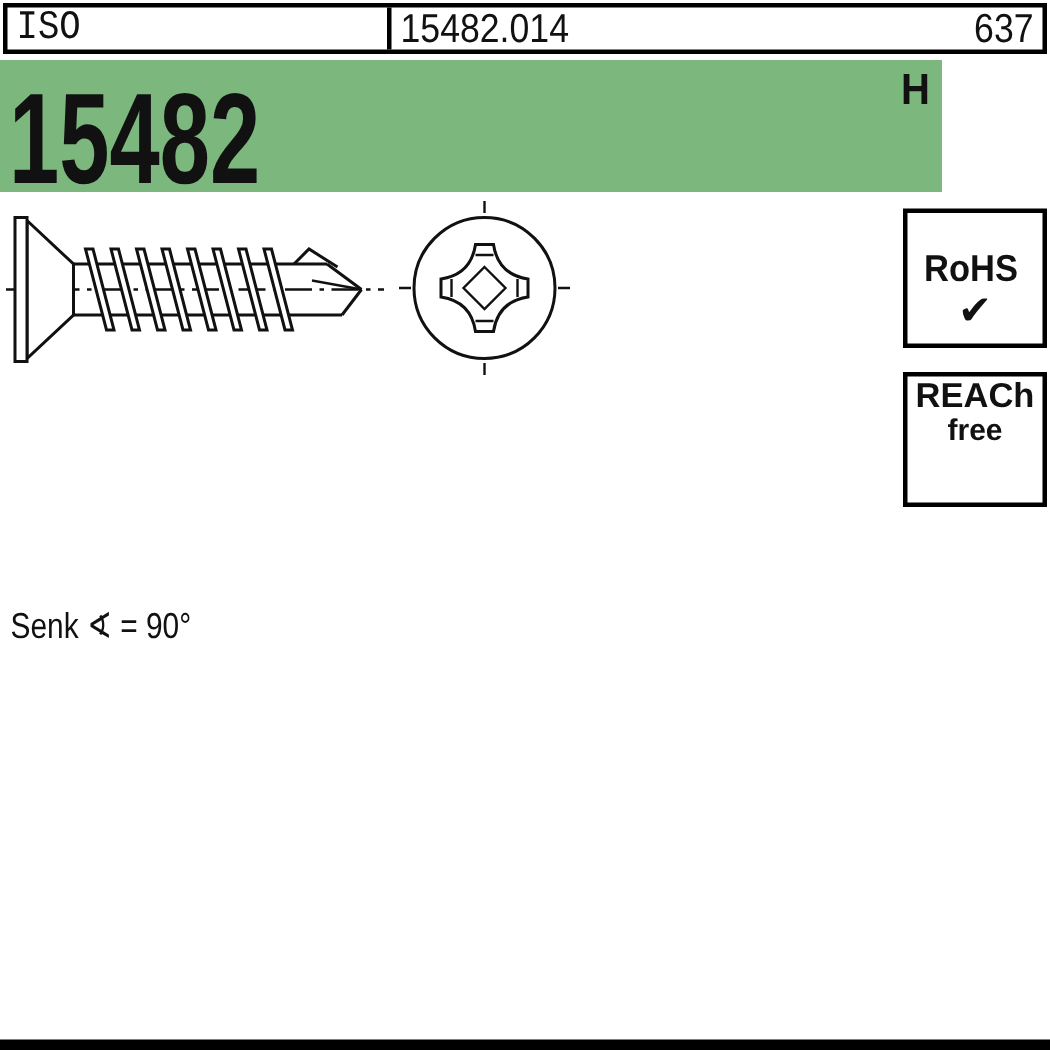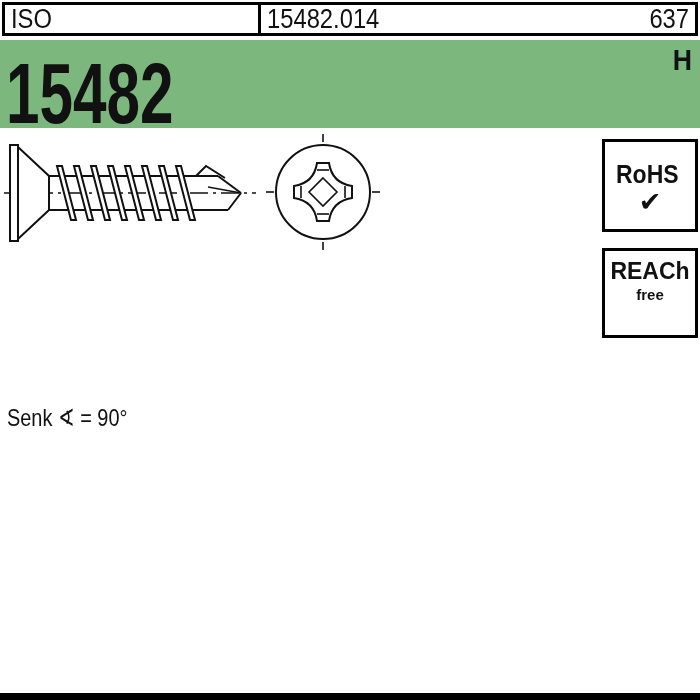--- a/index.html
+++ b/index.html
@@ -16,41 +16,41 @@
   .cx92{transform:scaleX(.92);}
   .from-right{transform-origin:100% 50%;}
 
   
   .header{
     position:absolute;left:2px;top:2px;width:696px;height:34px;
     box-sizing:border-box;border:3px solid #000;background:#fff;
     display:flex;align-items:stretch;font-size:27px;line-height:28px;font-weight:500;
   }
   .header .cell1{width:256px;box-sizing:border-box;border-right:3px solid #000;
-    display:flex;align-items:center;padding-left:6px;}
+    display:flex;align-items:center;padding-left:6px;font-family:Liberation Mono, monospace;}
   .header .cell2{flex:1;display:flex;align-items:center;justify-content:space-between;padding:4px 6px;}
 
   
-  .band{position:absolute;left:0;top:40px;width:700px;height:88px;background:#7CB87E;}
+  .band{position:absolute;left:0;top:40px;width:628px;height:88px;background:#7CB87E;}
   .band .big-number{position:absolute;left:6px;top:10px;font-size:86px;line-height:86px;font-weight:700;}
   .band .materials{position:absolute;left:264px;top:1px;font-size:29px;line-height:38px;font-weight:700;}
   .band .drive{position:absolute;right:8px;top:1px;font-size:29px;line-height:38px;font-weight:700;}
 
   
   .drawing{position:absolute;left:0;top:130px;}
 
   
   .compliance-box{
     position:absolute;left:602px;width:96px;box-sizing:border-box;border:3px solid #000;
     background:#fff;text-align:center;font-weight:700;
   }
-  .rohs{top:139px;height:93px;padding-top:19px;font-size:25px;line-height:26px;}
+  .rohs{top:139px;height:93px;padding-top:24px;font-size:25px;line-height:26px;}
   .rohs .check{font-size:27px;line-height:30px;}
-  .reach{top:248px;height:90px;padding-top:8px;font-size:23px;line-height:24px;}
-  .reach .free{font-size:15px;}
+  .reach{top:248px;height:90px;padding-top:0;font-size:23px;line-height:24px;}
+  .reach .free{font-size:20px;}
 
   
   .description{position:absolute;left:7px;top:277px;font-size:36px;line-height:39.5px;font-weight:700;}
   .angle-note{position:absolute;left:7px;top:400px;font-size:24px;line-height:36px;font-weight:400;}
 
   .bottom-bar{position:absolute;left:0;top:693px;width:700px;height:7px;background:#000;}
 
   svg .ln{stroke:#111;stroke-width:2;fill:none;}
   svg .fw{stroke:#111;stroke-width:2;fill:#fff;}
   svg .thin{stroke:#111;stroke-width:1.6;fill:none;}

